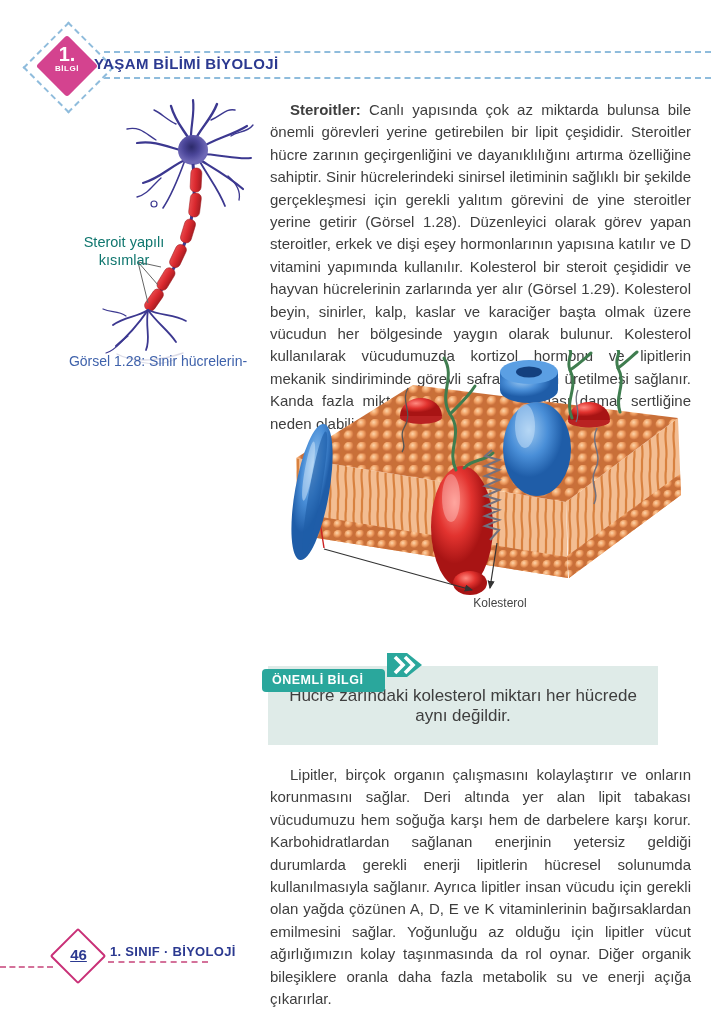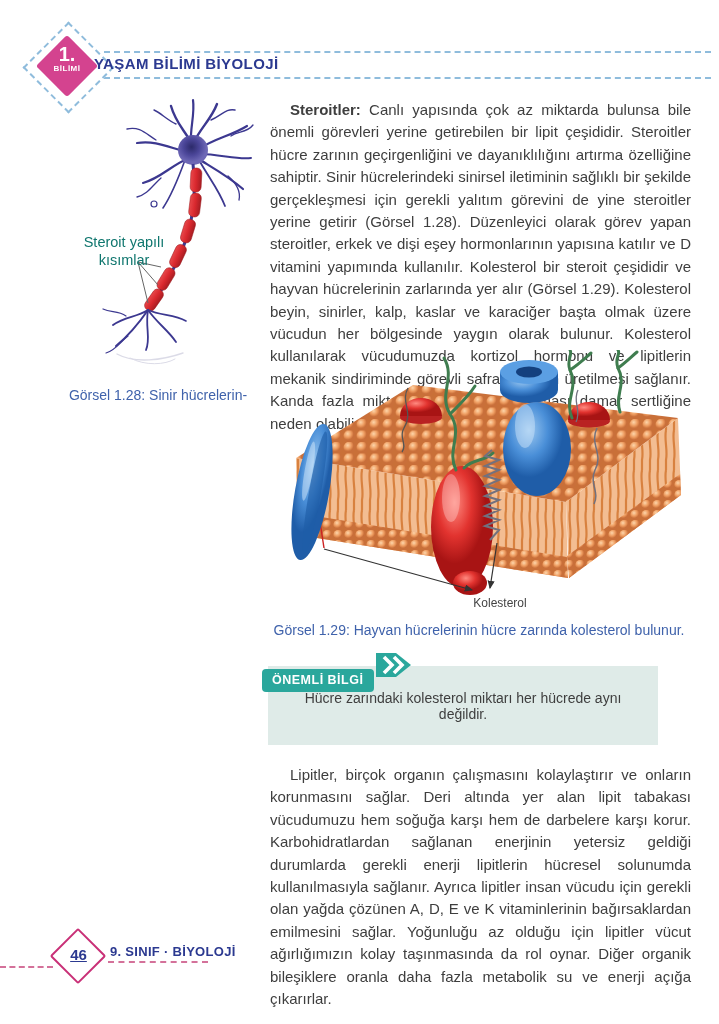--- a/index.html
+++ b/index.html
@@ -38,43 +38,43 @@
   }
   .para1 { top:99px; }
   .para2 { top:764px; }
   
   .neuron-svg { position:absolute; left:75px; top:98px; }
   .neuron-label {
     position:absolute; left:70px; top:233px; width:108px; text-align:center;
     font-size:14.5px; color:#0f766e; line-height:18px;
   }
   .caption-128 {
-    position:absolute; left:62px; top:386px; width:192px; text-align:center;
+    position:absolute; left:62px; top:352px; width:192px; text-align:center;
     font-size:14px; color:#3f62ab; line-height:19px;
   }
   
   .membrane-svg { position:absolute; left:278px; top:350px; }
   .kolesterol-label {
     position:absolute; left:440px; top:596px; width:120px; text-align:center;
     font-size:12px; color:#444444;
   }
   .caption-129 {
     position:absolute; left:264px; top:622px; width:430px; text-align:center;
     font-size:14px; color:#3f62ab;
   }
   
   .info-box {
     position:absolute; left:268px; top:666px; width:390px; height:79px;
     background:#dfebe8; display:flex; align-items:center; justify-content:center;
   }
-  .info-box-text { font-size:14px; color:#3e3e3e; text-align:center; padding:0 14px; }
+  .info-box-text { font-size:17px; color:#3e3e3e; text-align:center; padding:0 14px; }
   .info-tag { position:absolute; left:262px; top:652px; display:flex; align-items:stretch; z-index:2; }
   .info-tag-main {
     background:#2aa79c; color:#ffffff; font-weight:bold; font-size:12.5px;
-    letter-spacing:.5px; padding:4px 11px 5px 10px; border-radius:4px;
+    letter-spacing:.5px; padding:4px 22px 5px 10px; border-radius:4px;
     display:flex; align-items:center;margin-top:17px;
   }
   .info-tag-fold {
     position:absolute; left:262px; top:675px; width:0; height:0; z-index:1;
     border-top:11px solid #1a5f58; border-left:13px solid transparent;
     transform:scaleX(-1);
   }
   
   .ftr-dash-left { position:absolute; left:0; top:966px; width:53px; border-top:2px dashed #d4719a; }
   .ftr-diamond {
@@ -95,21 +95,21 @@
 <body>
 
 <div class="page">
 
   <div class="hdr-dash top"></div>
   <div class="hdr-dash bot"></div>
   <div class="unit-diamond-outline"></div>
   <div class="unit-diamond"></div>
   <div class="unit-diamond-text">
     <div class="unit-number">1.</div>
-    <div class="unit-label">BİLİMİ</div>
+    <div class="unit-label">BİLGİ</div>
   </div>
   <div class="hdr-title">YAŞAM BİLİMİ BİYOLOJİ</div>
 
   <svg class="neuron-svg" width="185" height="270" viewBox="0 0 185 270">
     <defs>
       <radialGradient id="somaGrad" cx="45%" cy="40%">
         <stop offset="0%" stop-color="#2c2a6a"></stop>
         <stop offset="55%" stop-color="#4b4699"></stop>
         <stop offset="100%" stop-color="#6d67b5"></stop>
       </radialGradient>
@@ -275,36 +275,35 @@
       <path stroke-width="1.5" d="M319,78 C311,94 326,104 317,120 C311,134 322,142 316,154"></path>
       <path stroke-width="1.3" d="M300,40 C294,52 304,60 298,72"></path>
     </g>
 
     <g stroke="#333" stroke-width="1.2" fill="none">
       <path d="M46,199 L194,240" marker-end="url(#arrowHead)"></path>
       <path d="M219,193 L212,238" marker-end="url(#arrowHead)"></path>
     </g>
   </svg>
   <div class="kolesterol-label">Kolesterol</div>
-  <div class="caption-129">Görsel 1.29: Hayvan hücrelerinin hücre zarında kolesterol bulunur.</div>
 
   <div class="info-tag-fold"></div>
   <div class="info-tag">
     <div class="info-tag-main">ÖNEMLİ BİLGİ</div>
     <svg width="36" height="26" viewBox="0 0 36 26" style="margin-left:2px;">
       <path d="M0,1 L20,1 L35,13 L20,25 L0,25 Z" fill="#2aa79c"></path>
       <path d="M8,5 L16,13 L8,21" stroke="#fff" stroke-width="3.6" fill="none"></path>
       <path d="M18,5 L26,13 L18,21" stroke="#fff" stroke-width="3.6" fill="none"></path>
     </svg>
   </div>
   <div class="info-box">
     <div class="info-box-text">Hücre zarındaki kolesterol miktarı her hücrede aynı değildir.</div>
   </div>
 
   <p class="body-para para2">Lipitler, birçok organın çalışmasını kolaylaştırır ve onların korunmasını sağlar. Deri altında yer alan lipit tabakası vücudumuzu hem soğuğa karşı hem de darbelere karşı korur. Karbohidratlardan sağlanan enerjinin yetersiz geldiği durumlarda gerekli enerji lipitlerin hücresel solunumda kullanılmasıyla sağlanır. Ayrıca lipitler insan vücudu için gerekli olan yağda çözünen A, D, E ve K vitaminlerinin bağırsaklardan emilmesini sağlar. Yoğunluğu az olduğu için lipitler vücut ağırlığımızın kolay taşınmasında da rol oynar. Diğer organik bileşiklere oranla daha fazla metabolik su ve enerji açığa çıkarırlar.</p>
 
   <div class="ftr-dash-left"></div>
   <div class="ftr-diamond"></div>
   <div class="ftr-number">46</div>
-  <div class="ftr-text">9. SINIF · BİYOLOJİ</div>
+  <div class="ftr-text">1. SINIF · BİYOLOJİ</div>
   <div class="ftr-dash-under"></div>
 
 </div>
 
 </body></html>

